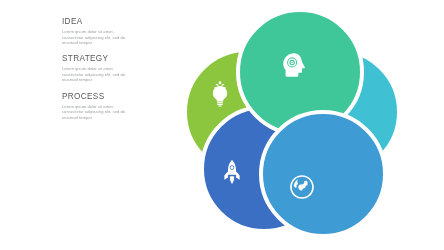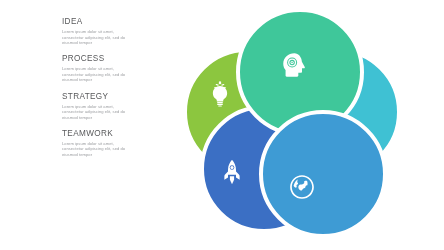--- a/index.html
+++ b/index.html
@@ -69,33 +69,29 @@
 <div id="page">
 
   <div id="legend">
 
     <div class="legend-item">
       <p class="legend-title">IDEA</p>
       <p class="legend-body">Lorem ipsum dolor sit amet, consectetur adipiscing elit, sed do eiusmod tempor</p>
     </div>
 
     <div class="legend-item">
-      <p class="legend-title">PROCESS</p>
-      <p class="legend-body">Lorem ipsum dolor sit amet, consectetur adipiscing elit, sed do eiusmod tempor</p>
-    </div>
-
-    <div class="legend-item">
       <p class="legend-title">STRATEGY</p>
       <p class="legend-body">Lorem ipsum dolor sit amet, consectetur adipiscing elit, sed do eiusmod tempor</p>
     </div>
 
     <div class="legend-item">
-      <p class="legend-title">TEAMWORK</p>
+      <p class="legend-title">PROCESS</p>
       <p class="legend-body">Lorem ipsum dolor sit amet, consectetur adipiscing elit, sed do eiusmod tempor</p>
     </div>
+
 
 
   </div>
 
   <div id="diagram">
     <svg viewBox="0 0 248 238" xmlns="http://www.w3.org/2000/svg">
 
       <g>
         <circle cx="169" cy="104" r="62" fill="#3FC1D3" stroke="#ffffff" stroke-width="4"></circle>
 

